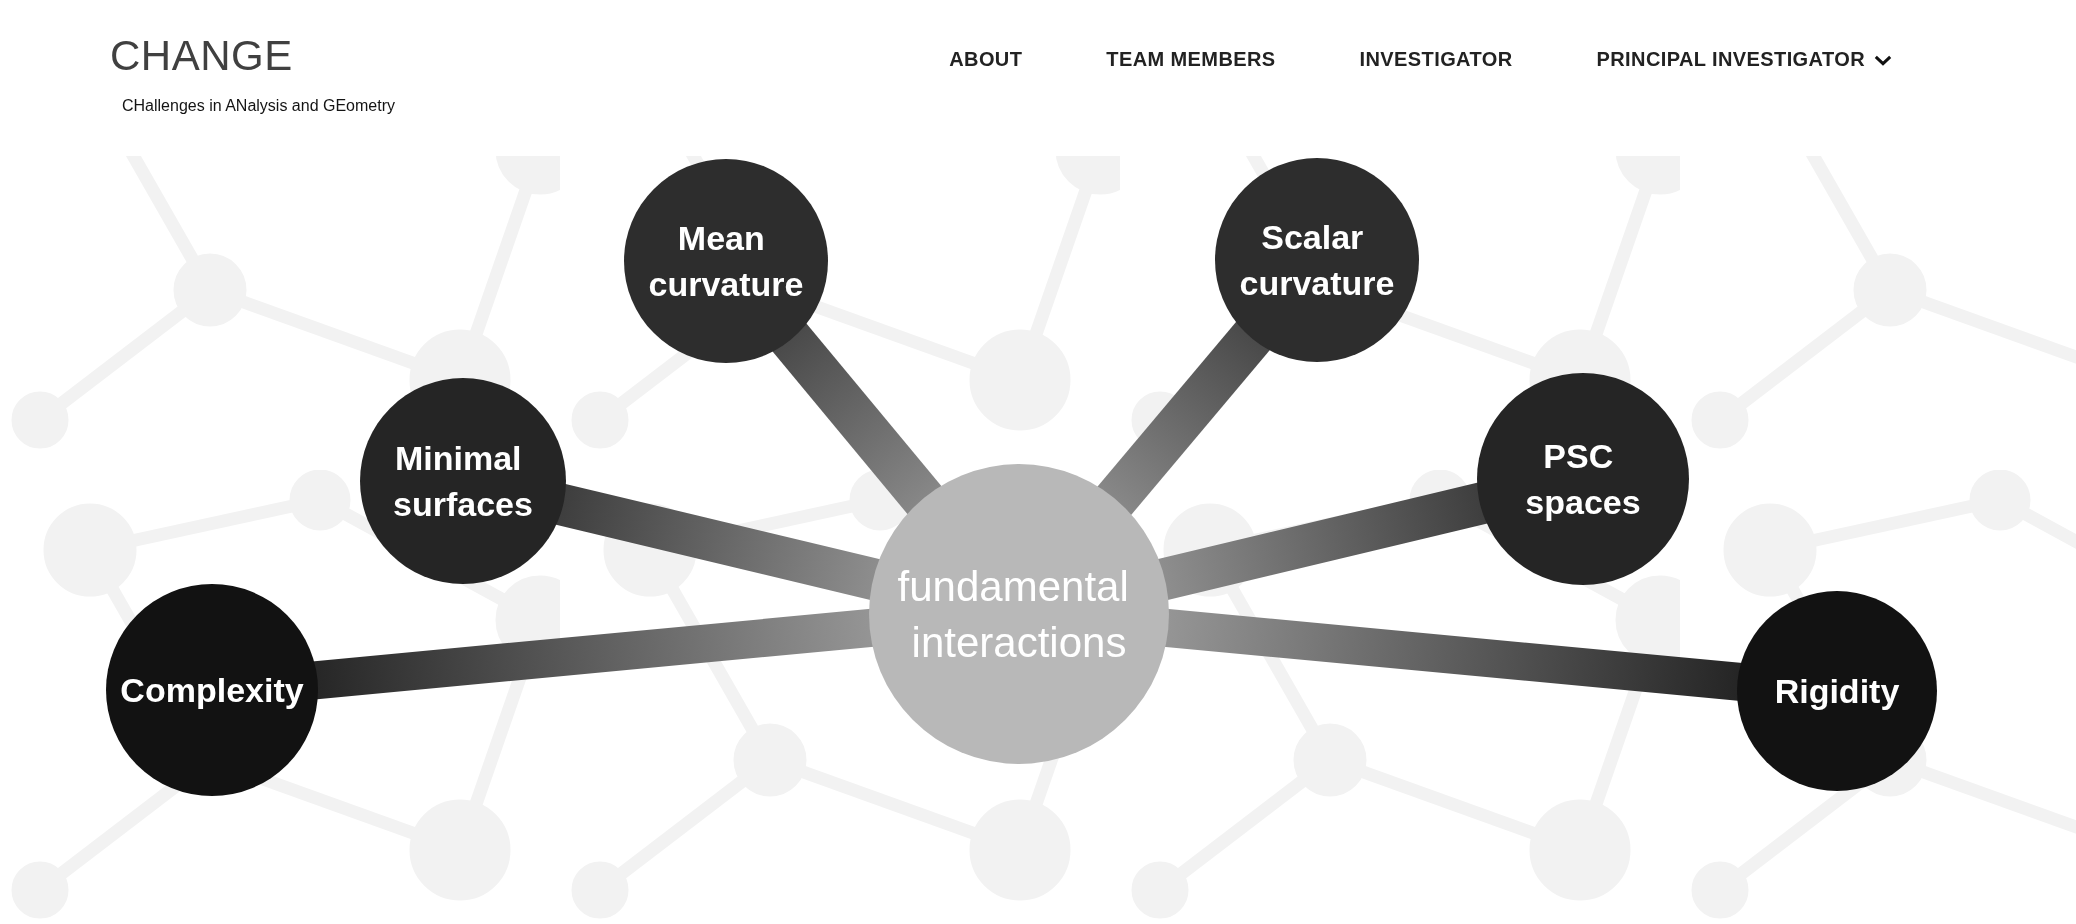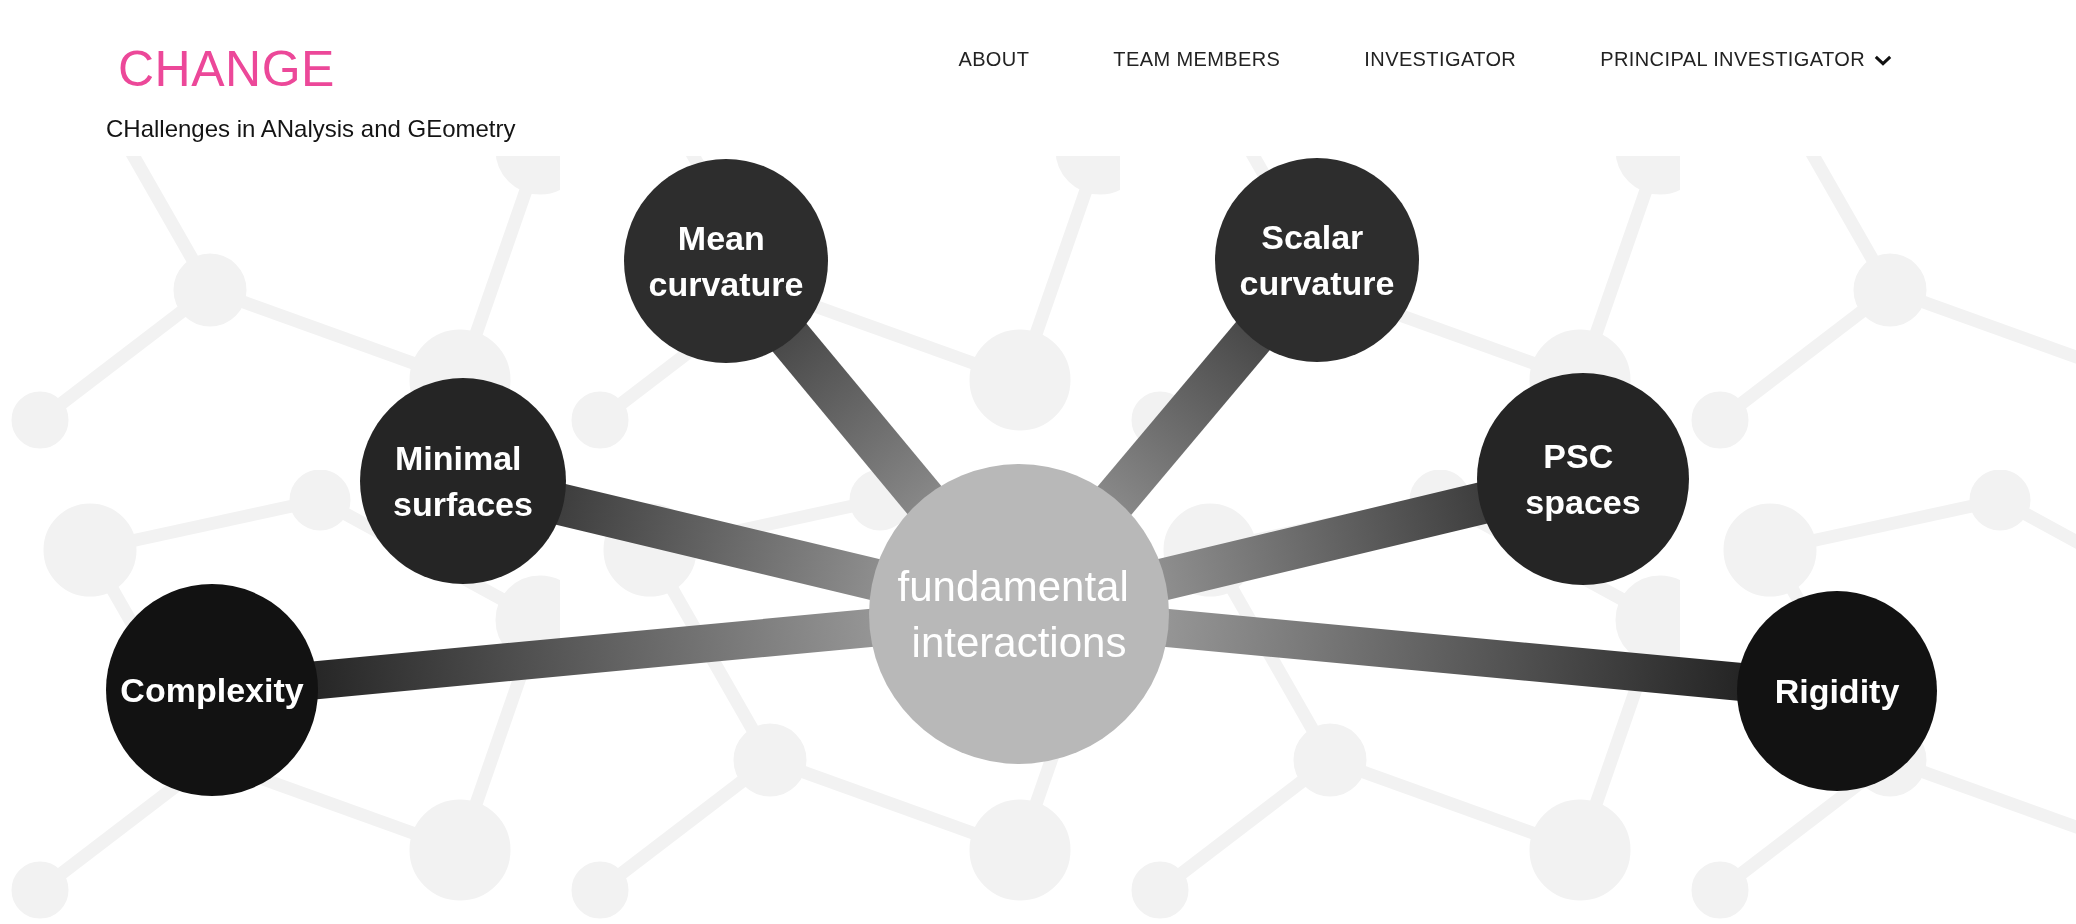--- a/index.html
+++ b/index.html
@@ -22,42 +22,42 @@
     top: 0; left: 0; right: 0;
     z-index: 2;
     display: flex;
     justify-content: space-between;
     align-items: flex-start;
     padding: 28px 184px 0 106px;
     box-sizing: border-box;
     background: transparent;
   }
   .site-title {
-    margin: 12px;
-    font-size: 50px;
+    margin: 4px;
+    font-size: 42px;
     font-weight: 400;
-    color: #ec4899;
+    color: #404040;
     letter-spacing: 0.5px;
     cursor: pointer;
   }
   .site-subtitle {
-    margin: 17px 0 0 0;
-    font-size: 24px;
+    margin: 17px 0 0 16px;
+    font-size: 16px;
     font-weight: 400;
     color: #141414;
   }
   .main-nav {
     display: flex;
     align-items: center;
     gap: 84px;
     padding-top: 20px;
   }
   .nav-item {
     font-size: 20px;
-    font-weight: 400;
+    font-weight: 700;
     color: #222222;
     letter-spacing: 0.4px;
     text-decoration: none;
     white-space: nowrap;
     cursor: pointer;
     display: inline-flex;
     align-items: center;
     gap: 9px;
   }
   .chevron { display: inline-block; margin-top: 2px; }

